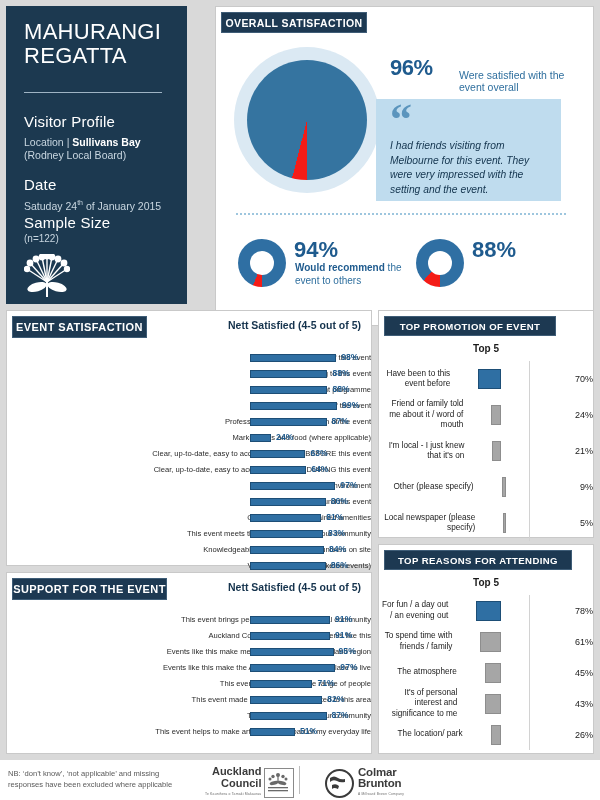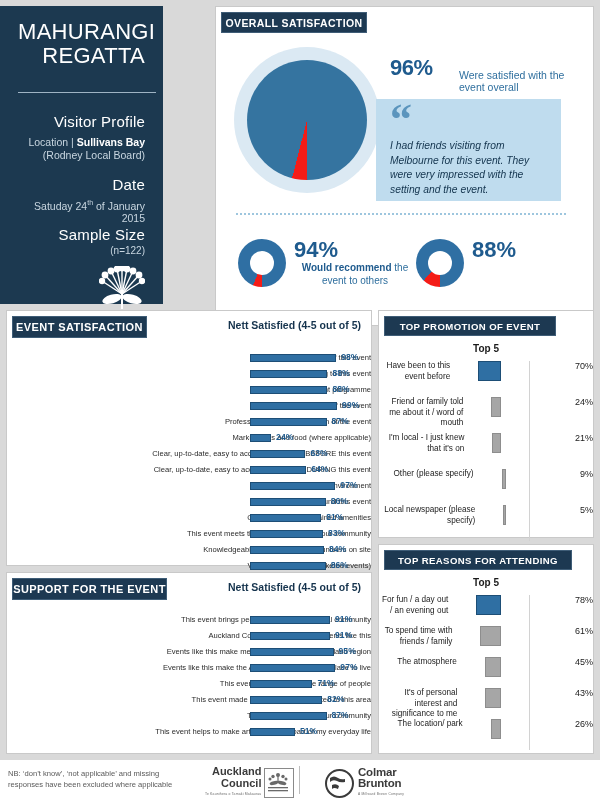--- a/index.html
+++ b/index.html
@@ -15,22 +15,22 @@
   .panel{position:absolute;background:#ffffff;border:1px solid #c9c9c9;box-sizing:border-box;}
   .sec-tab{
     position:absolute;background:#1d3952;color:#ffffff;
     font-weight:bold;letter-spacing:.4px;
     display:flex;align-items:center;justify-content:center;
     border:1px solid #3f5d77;box-sizing:border-box;
     text-transform:uppercase;
   }
 
   
-  #hero{position:absolute;left:0;top:6px;width:163px;height:298px;
-        background:#1c3950;box-sizing:border-box;padding:14px 18px 0 18px;color:#fff;text-align:right;}
+  #hero{position:absolute;left:6px;top:6px;width:181px;height:298px;
+        background:#1c3950;box-sizing:border-box;padding:14px 18px 0 18px;color:#fff;}
   #hero .title{font-size:22px;line-height:24px;font-weight:normal;letter-spacing:.3px;}
   #hero .rule{width:138px;height:1px;background:#9fb4c4;margin:24px 0 20px 0;}
   #hero .h2{font-size:15px;font-weight:normal;margin:0 0 6px 0;letter-spacing:.2px;}
   #hero .sub{font-size:10.5px;color:#c8d6e0;line-height:13px;}
   #hero .sub b{color:#ffffff;font-weight:bold;}
   #hero .h2.tight{margin-top:14px;}
   #hero .date{font-size:10.5px;color:#c8d6e0;margin-bottom:2px;}
   #hero .h2.ss{margin:2px 0 2px 0;}
   #hero .nval{font-size:10px;color:#c8d6e0;}
   #hero .flower{margin-top:10px;}
@@ -43,21 +43,21 @@
   .pie{position:absolute;left:13px;top:13px;width:120px;height:120px;border-radius:50%;}
   .big-pct{position:absolute;color:#1f5b8e;font-weight:bold;}
   #ov .pct96{left:174px;top:48px;font-size:22px;letter-spacing:-.5px;text-align:right;}
   #ov .pct96lbl{position:absolute;left:243px;top:62px;font-size:10.5px;color:#2f6f9e;}
   .quote{position:absolute;left:160px;top:92px;width:185px;height:102px;background:#bfdcee;
          box-sizing:border-box;padding:6px 12px 0 14px;}
   .quote .mark{font-family:"Liberation Serif",serif;font-size:44px;line-height:30px;color:#5b95bd;font-weight:bold;}
   .quote .qt{font-style:italic;font-size:10.3px;line-height:14.5px;color:#12334d;margin-top:4px;}
   .dotted{position:absolute;left:20px;top:206px;width:330px;border-top:2px dotted #9ec6de;}
 
-  .donut-grp{position:absolute;text-align:center;}
+  .donut-grp{position:absolute;}
   .donut{position:absolute;width:48px;height:48px;border-radius:50%;}
   .donut .hole{position:absolute;left:12px;top:12px;width:24px;height:24px;border-radius:50%;background:#fff;}
   .donut-grp .dp{position:absolute;left:56px;top:-2px;font-size:22px;font-weight:bold;color:#1f5b8e;}
   .donut-grp .dl{position:absolute;left:57px;top:23px;font-size:10px;line-height:12.5px;color:#2f6f9e;width:120px;}
   .donut-grp .dl b{color:#1f5b8e;}
 
   
   #es{left:6px;top:310px;width:366px;height:256px;}
   #es .sec-tab{left:5px;top:5px;width:135px;height:22px;font-size:11px;}
   #sup{left:6px;top:572px;width:366px;height:182px;}
@@ -71,21 +71,21 @@
   .row .bar{position:absolute;left:243px;top:2.5px;height:8px;background:#2f6fa3;border:1px solid #1d4e76;box-sizing:border-box;}
   .row .val{position:absolute;top:1px;font-size:8.6px;font-weight:bold;color:#1f5b8e;}
 
   
   #promo{left:378px;top:310px;width:216px;height:228px;}
   #promo .sec-tab{left:5px;top:5px;width:172px;height:20px;font-size:9.6px;}
   #reasons{left:378px;top:544px;width:216px;height:210px;padding-left:20px;}
   #reasons .sec-tab{left:5px;top:5px;width:188px;height:20px;font-size:9.6px;}
   .top5{position:absolute;left:0;right:0;top:32px;text-align:center;font-size:10px;font-weight:bold;color:#1b1b1b;}
   .t5rows{position:absolute;left:0;top:50px;right:0;}
-  .t5row{position:relative;display:flex;align-items:flex-start;gap:20px;}
+  .t5row{position:relative;display:flex;align-items:center;gap:20px;}
   .t5row .t5lab{width:150px;text-align:right;padding-right:8px;font-size:8.2px;line-height:10.5px;color:#1b1b1b;box-sizing:border-box;}
   .axis{position:absolute;top:0;bottom:0;width:1px;background:#d2d2d2;}
   .t5bar{height:20px;background:#a6a6a6;border:1px solid #8d8d8d;box-sizing:border-box;}
   .t5bar.hi{background:#2f6fa3;border-color:#1d4e76;}
   .t5val{font-size:9px;color:#1b1b1b;padding-left:6px;white-space:nowrap;margin-left:48px;}
 
   
   #footer{position:absolute;left:0;top:760px;width:600px;height:40px;background:#ffffff;}
   #footer .nb{position:absolute;left:8px;top:8px;font-size:7.6px;line-height:11px;color:#595959;}
   .logo-ac{position:absolute;left:205px;top:6px;display:flex;align-items:center;gap:3px;}

